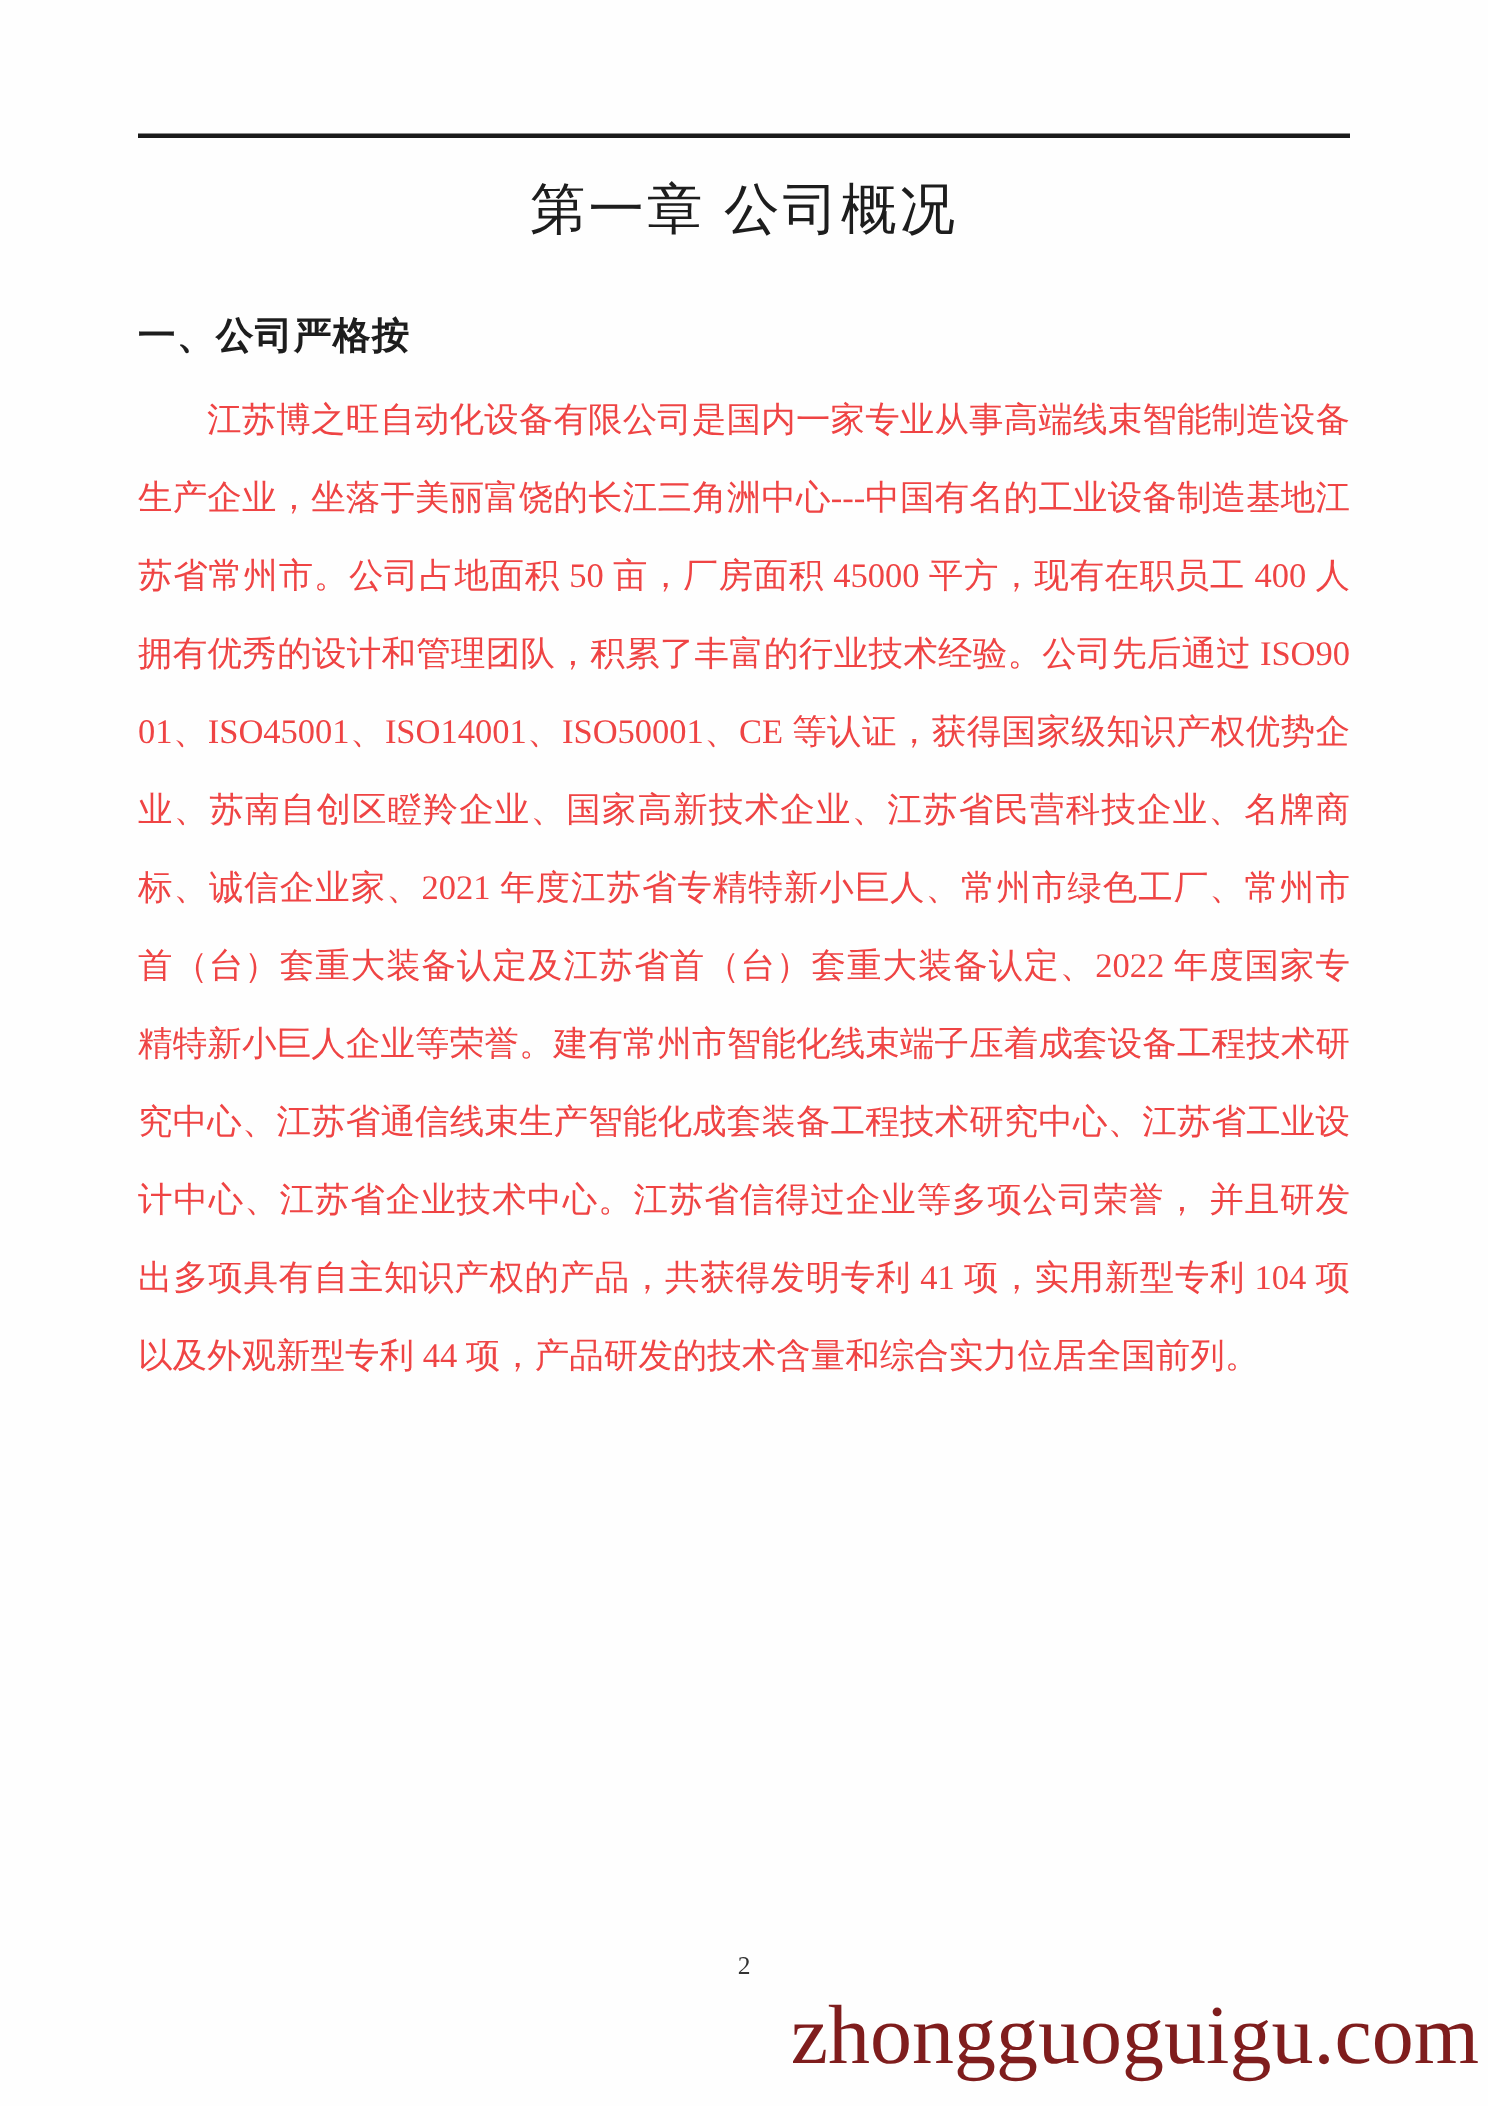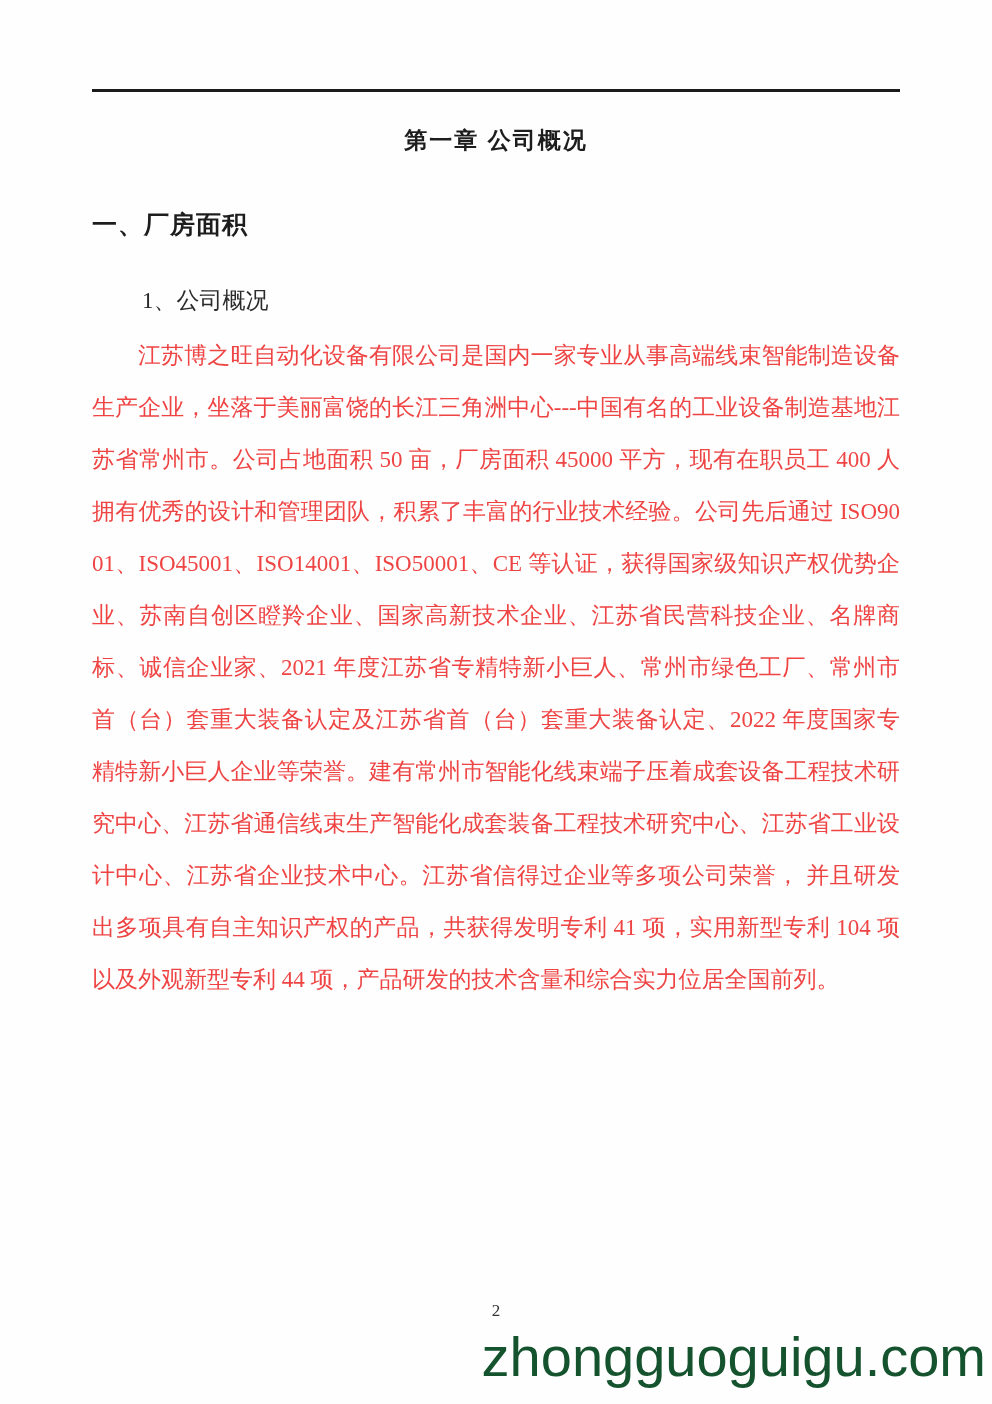--- a/index.html
+++ b/index.html
@@ -22,22 +22,22 @@
   }
   .header-rule {
     margin-top: 89px;
     border-top: 3px solid #1b1b1b;
     height: 0;
   }
   .chapter-title {
     margin: 30px 0 0 0;
     text-align: center;
     font-family: "Liberation Sans", "DejaVu Sans", sans-serif;
-    font-weight: 700;
-    font-size: 23px;
+    font-weight: 400;
+    font-size: 37px;
     line-height: 36px;
     color: #1d1d1d;
     letter-spacing: 2px;
   }
   .section-heading {
     margin: 50px 0 0 0;
     font-family: "Liberation Sans", "DejaVu Sans", sans-serif;
     font-weight: 700;
     font-size: 25px;
     line-height: 32px;
@@ -69,41 +69,40 @@
     right: 0;
     top: 1301px;
     text-align: center;
     font-size: 17px;
     color: #333333;
   }
   .watermark {
     position: absolute;
     right: 6px;
     top: 1324px;
-    font-family: Liberation Sans, sans-serif;
+    font-family: Liberation Serif, serif;
     font-weight: 400;
     font-size: 56px;
     line-height: 66px;
-    color: #14532d;
+    color: #7f1d1d;
     white-space: nowrap;
   }
 </style>
 </head>
 <body>
 
 <div class="page">
   <div class="content">
 
     <div class="header-rule"></div>
 
     <h1 class="chapter-title">第一章 公司概况</h1>
 
-    <h2 class="section-heading">一、厂房面积</h2>
+    <h2 class="section-heading">一、公司严格按</h2>
 
-    <div class="subsection-heading">1、公司概况</div>
 
     <div class="body-text">
       <p>江苏博之旺自动化设备有限公司是国内一家专业从事高端线束智能制造设备生产企业，坐落于美丽富饶的长江三角洲中心---中国有名的工业设备制造基地江苏省常州市。公司占地面积 50 亩，厂房面积 45000 平方，现有在职员工 400 人拥有优秀的设计和管理团队，积累了丰富的行业技术经验。公司先后通过 ISO9001、ISO45001、ISO14001、ISO50001、CE 等认证，获得国家级知识产权优势企业、苏南自创区瞪羚企业、国家高新技术企业、江苏省民营科技企业、名牌商标、诚信企业家、2021 年度江苏省专精特新小巨人、常州市绿色工厂、常州市首（台）套重大装备认定及江苏省首（台）套重大装备认定、2022 年度国家专精特新小巨人企业等荣誉。建有常州市智能化线束端子压着成套设备工程技术研究中心、江苏省通信线束生产智能化成套装备工程技术研究中心、江苏省工业设计中心、江苏省企业技术中心。江苏省信得过企业等多项公司荣誉， 并且研发出多项具有自主知识产权的产品，共获得发明专利 41 项，实用新型专利 104 项以及外观新型专利 44 项，产品研发的技术含量和综合实力位居全国前列。</p>
     </div>
 
   </div>
 
   <div class="page-number">2</div>
 
   <div class="watermark">zhongguoguigu.com</div>

